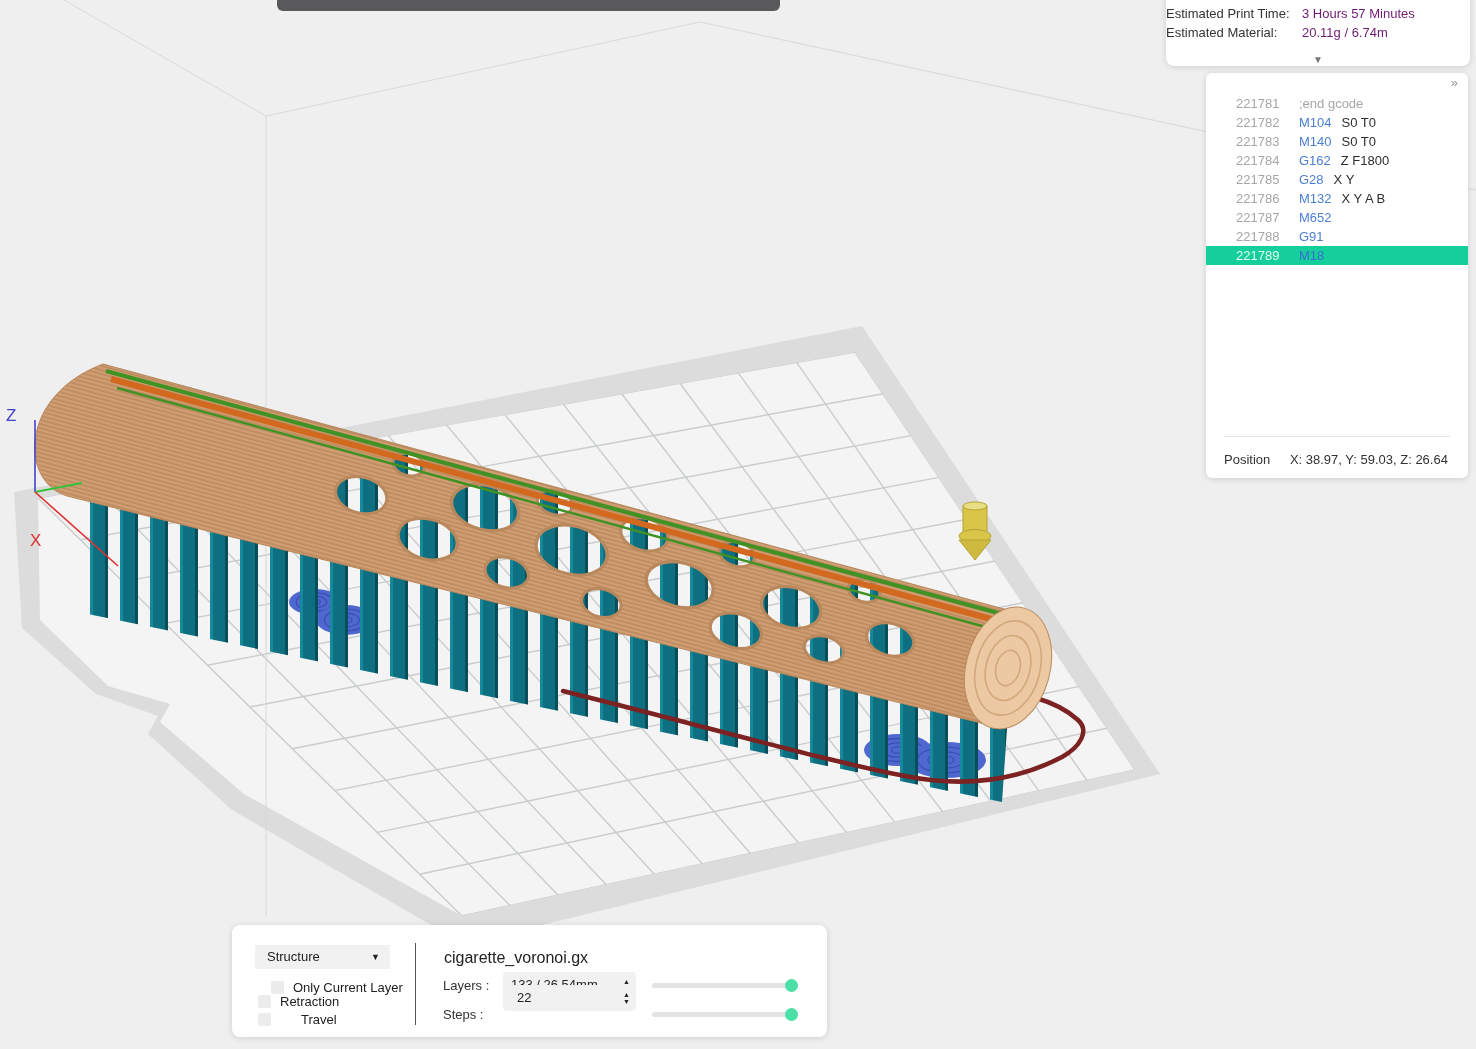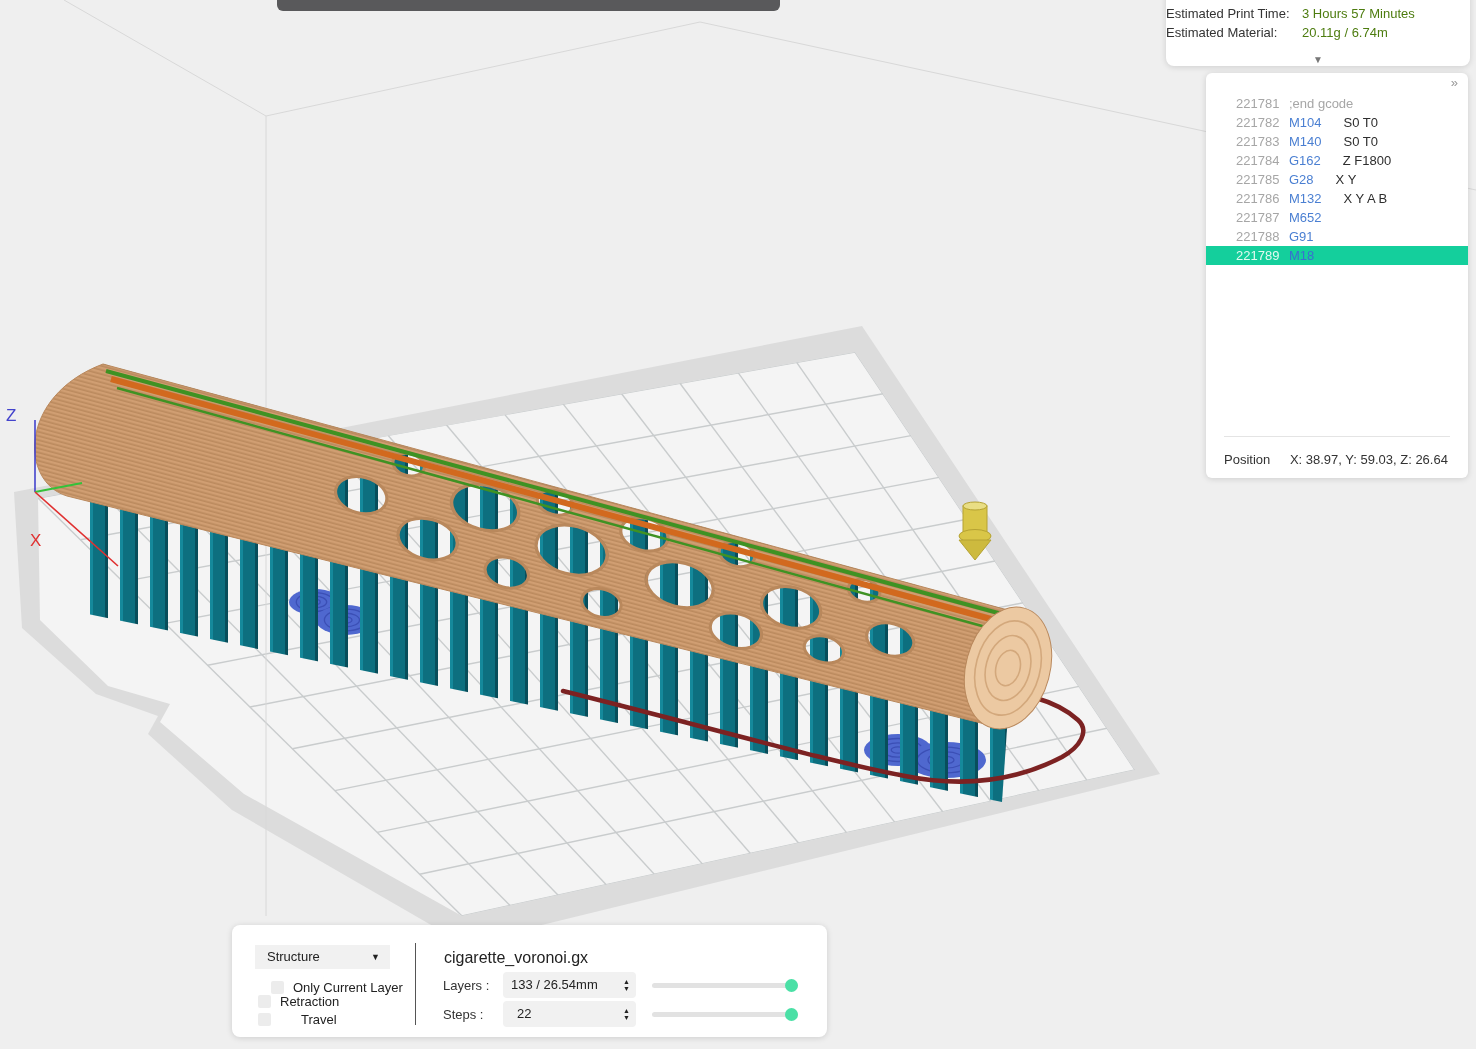--- a/index.html
+++ b/index.html
@@ -11,32 +11,32 @@
   #scene{position:absolute;left:0;top:0;z-index:0;}
   .panel{position:absolute;background:#ffffff;border-radius:8px;
     box-shadow:0 1px 6px rgba(0,0,0,.14);z-index:2;}
   
   .top-toolbar{position:absolute;left:277px;top:0;width:503px;height:11px;
     background:#59595b;border-radius:0 0 6px 6px;z-index:3;cursor:pointer;}
   
   .info-panel{left:1166px;top:-14px;width:304px;height:80px;padding-top:18px;box-sizing:border-box;}
   .info-row{display:flex;font-size:13px;line-height:19px;color:#333;}
   .info-label{width:136px;color:#333;}
-  .info-value{color:#4d7c0f;}
+  .info-value{color:#701a75;}
   .info-collapse{position:absolute;bottom:1px;left:50%;transform:translateX(-50%);
     font-size:10px;color:#777;cursor:pointer;line-height:10px;}
   
   .gcode-panel{left:1206px;top:73px;width:262px;height:405px;border-radius:6px;}
   .gc-expand{position:absolute;top:2px;right:10px;color:#999;font-size:13px;cursor:pointer;}
   .gc-list{position:absolute;top:21px;left:0;right:0;}
   .gc-row{height:19px;line-height:19px;font-size:13px;display:flex;white-space:pre;cursor:default;padding-left:15px;}
   .gc-num{width:45px;margin-left:15px;color:#a6a6a6;text-align:left;}
-  .gc-cmd{color:#4a7fd2;margin-left:8px;}
+  .gc-cmd{color:#4a7fd2;margin-left:18px;}
   .gc-cmd.cmt{color:#a6a6a6;}
-  .gc-args{color:#2e2e2e;margin-left:22px;}
+  .gc-args{color:#2e2e2e;margin-left:10px;}
   .gc-row.active{background:#14cf9c;}
   .gc-row.active .gc-num{color:#e2faf1;}
   .gc-row.active .gc-cmd{color:#3a6fd0;}
   .gc-divider{position:absolute;left:18px;right:18px;bottom:41px;height:1px;background:#e4e4e4;}
   .gc-pos{position:absolute;bottom:11px;left:18px;font-size:13px;color:#333;}
   .gc-pos-label{margin-right:16px;}
   
   .control-panel{left:232px;top:925px;width:595px;height:112px;}
   .dropdown{position:absolute;left:23px;top:20px;width:135px;height:24px;background:#f1f1f1;
     border-radius:0;font-size:13px;color:#222;line-height:24px;padding-left:12px;
@@ -275,21 +275,21 @@
       <span>▲</span>
       <span>▼</span>
     </span>
   </div>
   <div class="slider" style="top:47px;">
     <div class="slider-track"></div>
     <div class="slider-knob"></div>
   </div>
 
   <div class="ctl-label" style="left:211px;top:82px;">Steps :</div>
-  <div class="ctl-input" style="top:76px;">
+  <div class="ctl-input" style="top:60px;">
     <span>22</span>
     <span class="spinner">
       <span>▲</span>
       <span>▼</span>
     </span>
   </div>
   <div class="slider" style="top:76px;">
     <div class="slider-track"></div>
     <div class="slider-knob"></div>
   </div>

